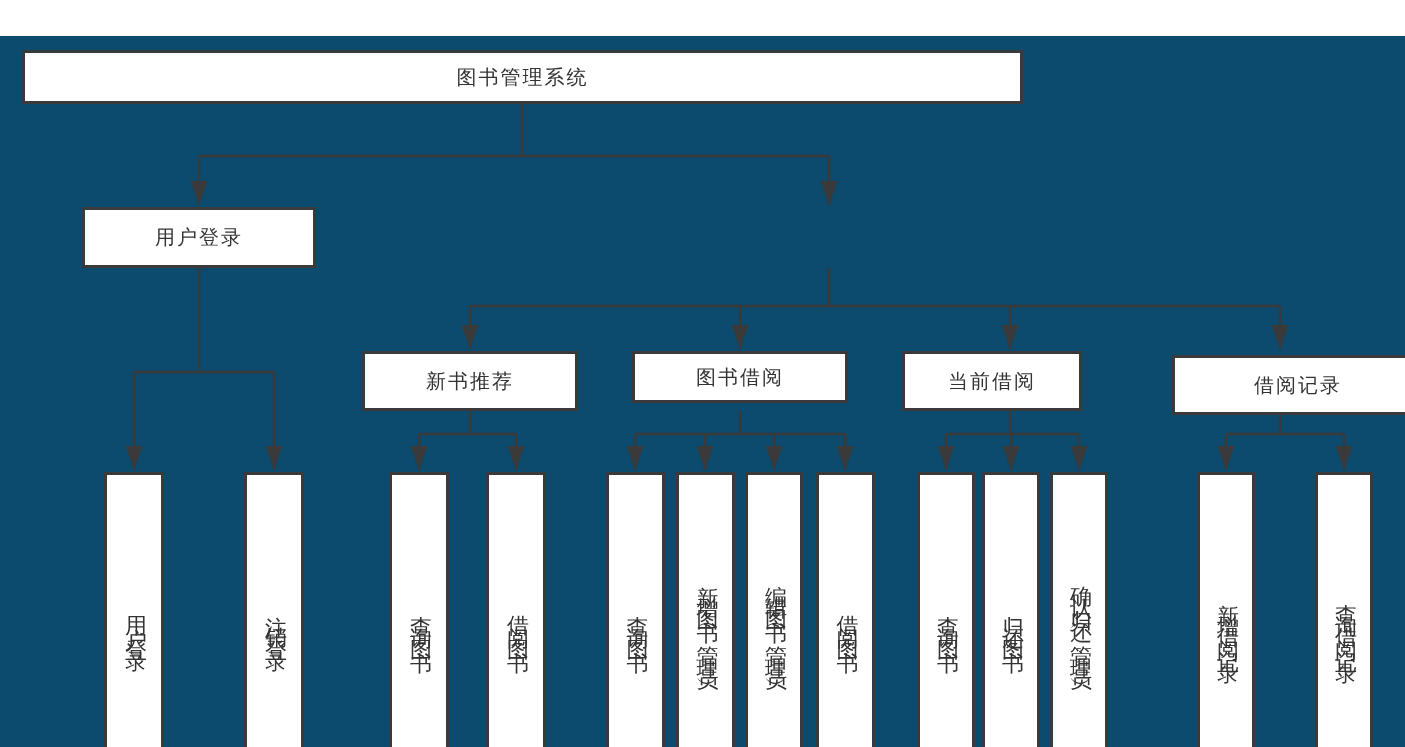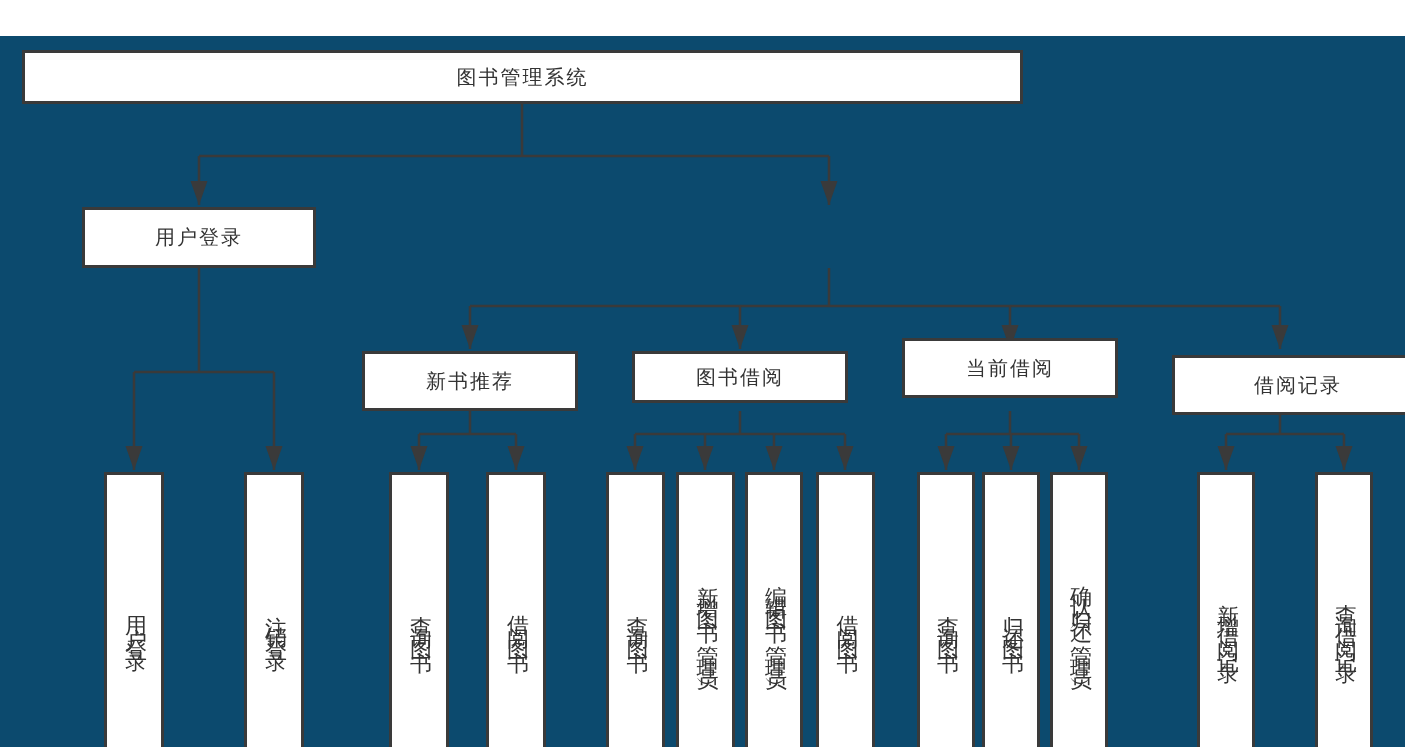--- a/index.html
+++ b/index.html
@@ -90,21 +90,21 @@
   <div class="hbox" style="left:82px;top:171px;width:234px;height:61px">
     <span class="lbl">用户登录</span>
   </div>
 
   <div class="hbox" style="left:362px;top:315px;width:216px;height:60px">
     <span class="lbl">新书推荐</span>
   </div>
   <div class="hbox" style="left:632px;top:315px;width:216px;height:52px">
     <span class="lbl">图书借阅</span>
   </div>
-  <div class="hbox" style="left:902px;top:302px;width:216px;height:60px">
+  <div class="hbox" style="left:902px;top:315px;width:180px;height:60px">
     <span class="lbl">当前借阅</span>
   </div>
   <div class="hbox" style="left:1172px;top:319px;width:252px;height:60px">
     <span class="lbl">借阅记录</span>
   </div>
 
   <div class="vbox" style="left:104px;top:436px;width:60px;height:299px">
     <span class="vlbl">用户登录</span>
   </div>
   <div class="vbox" style="left:244px;top:436px;width:60px;height:299px">

